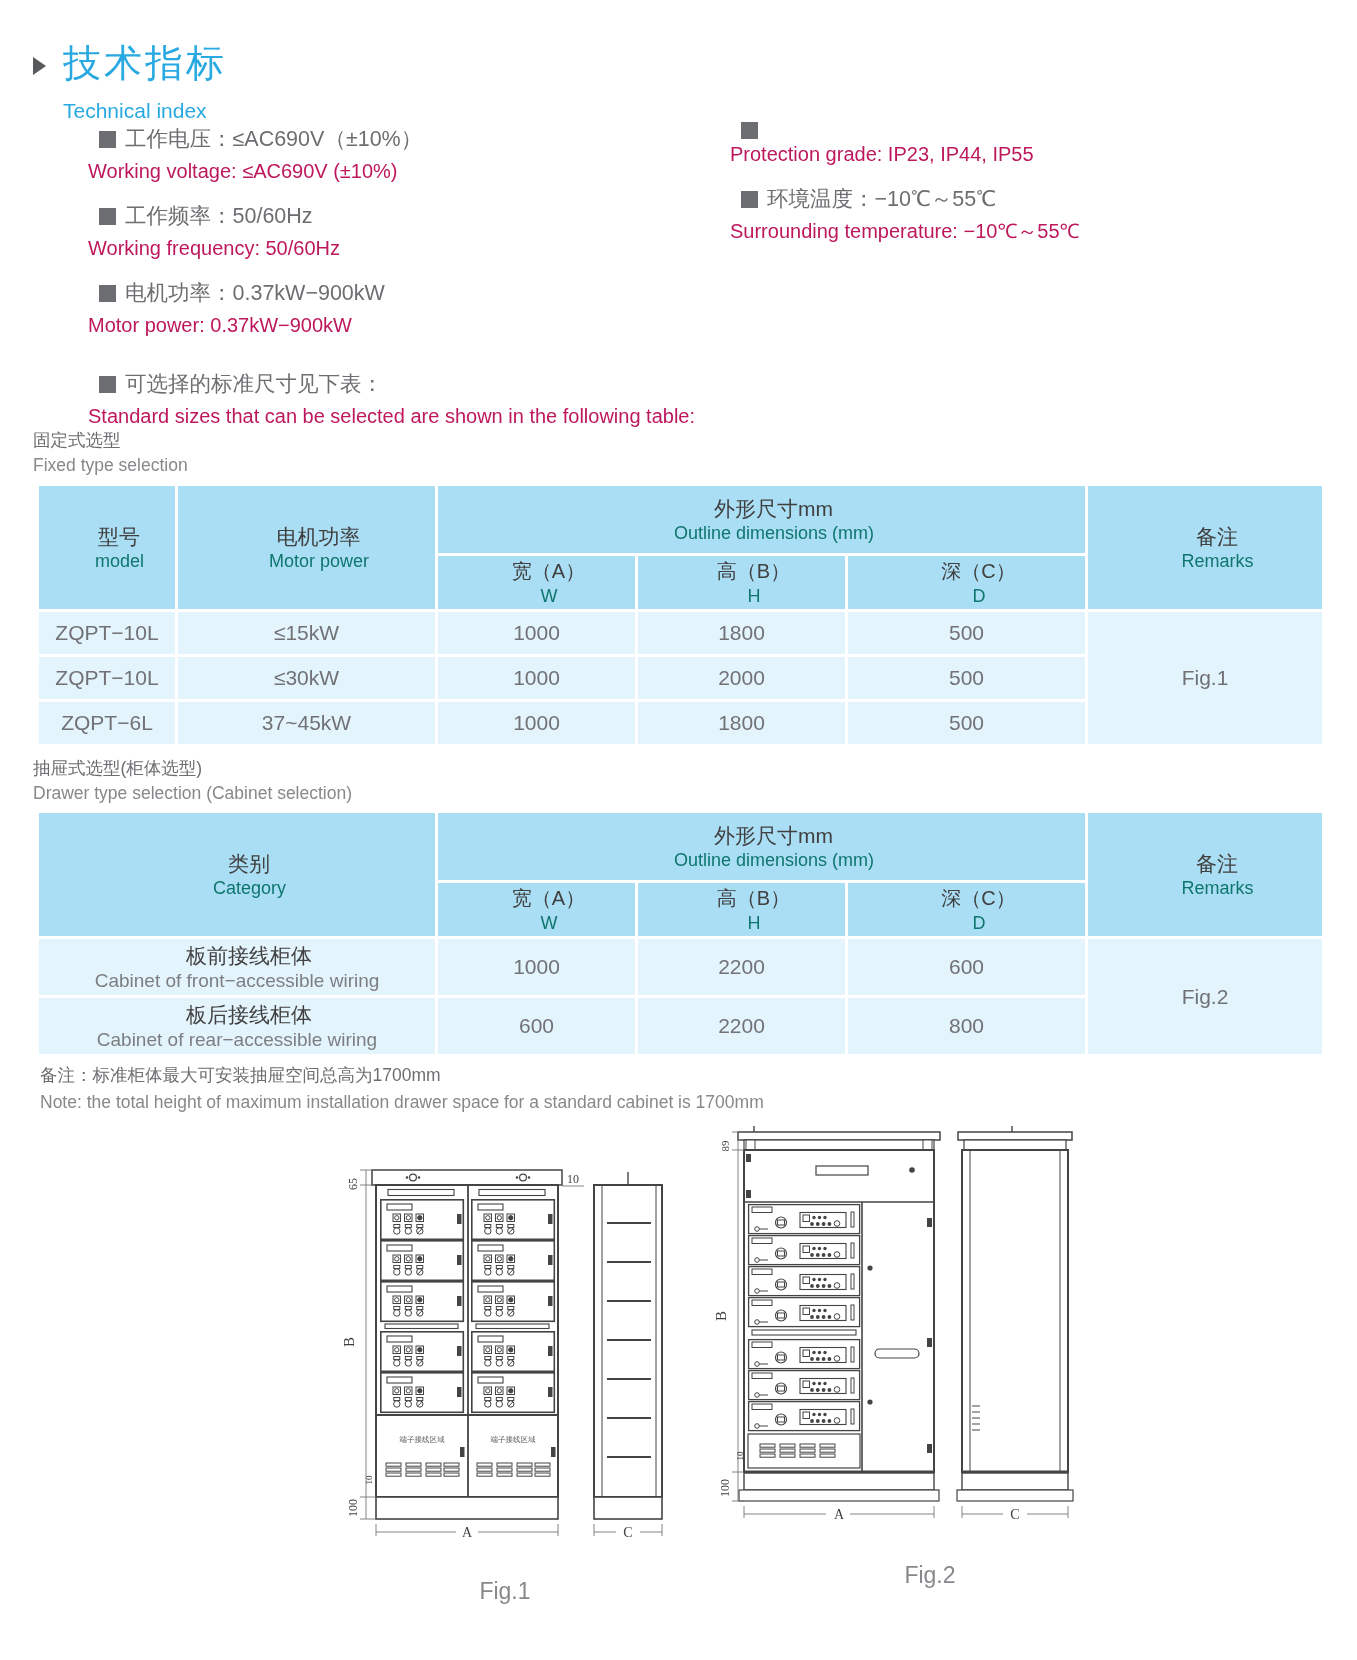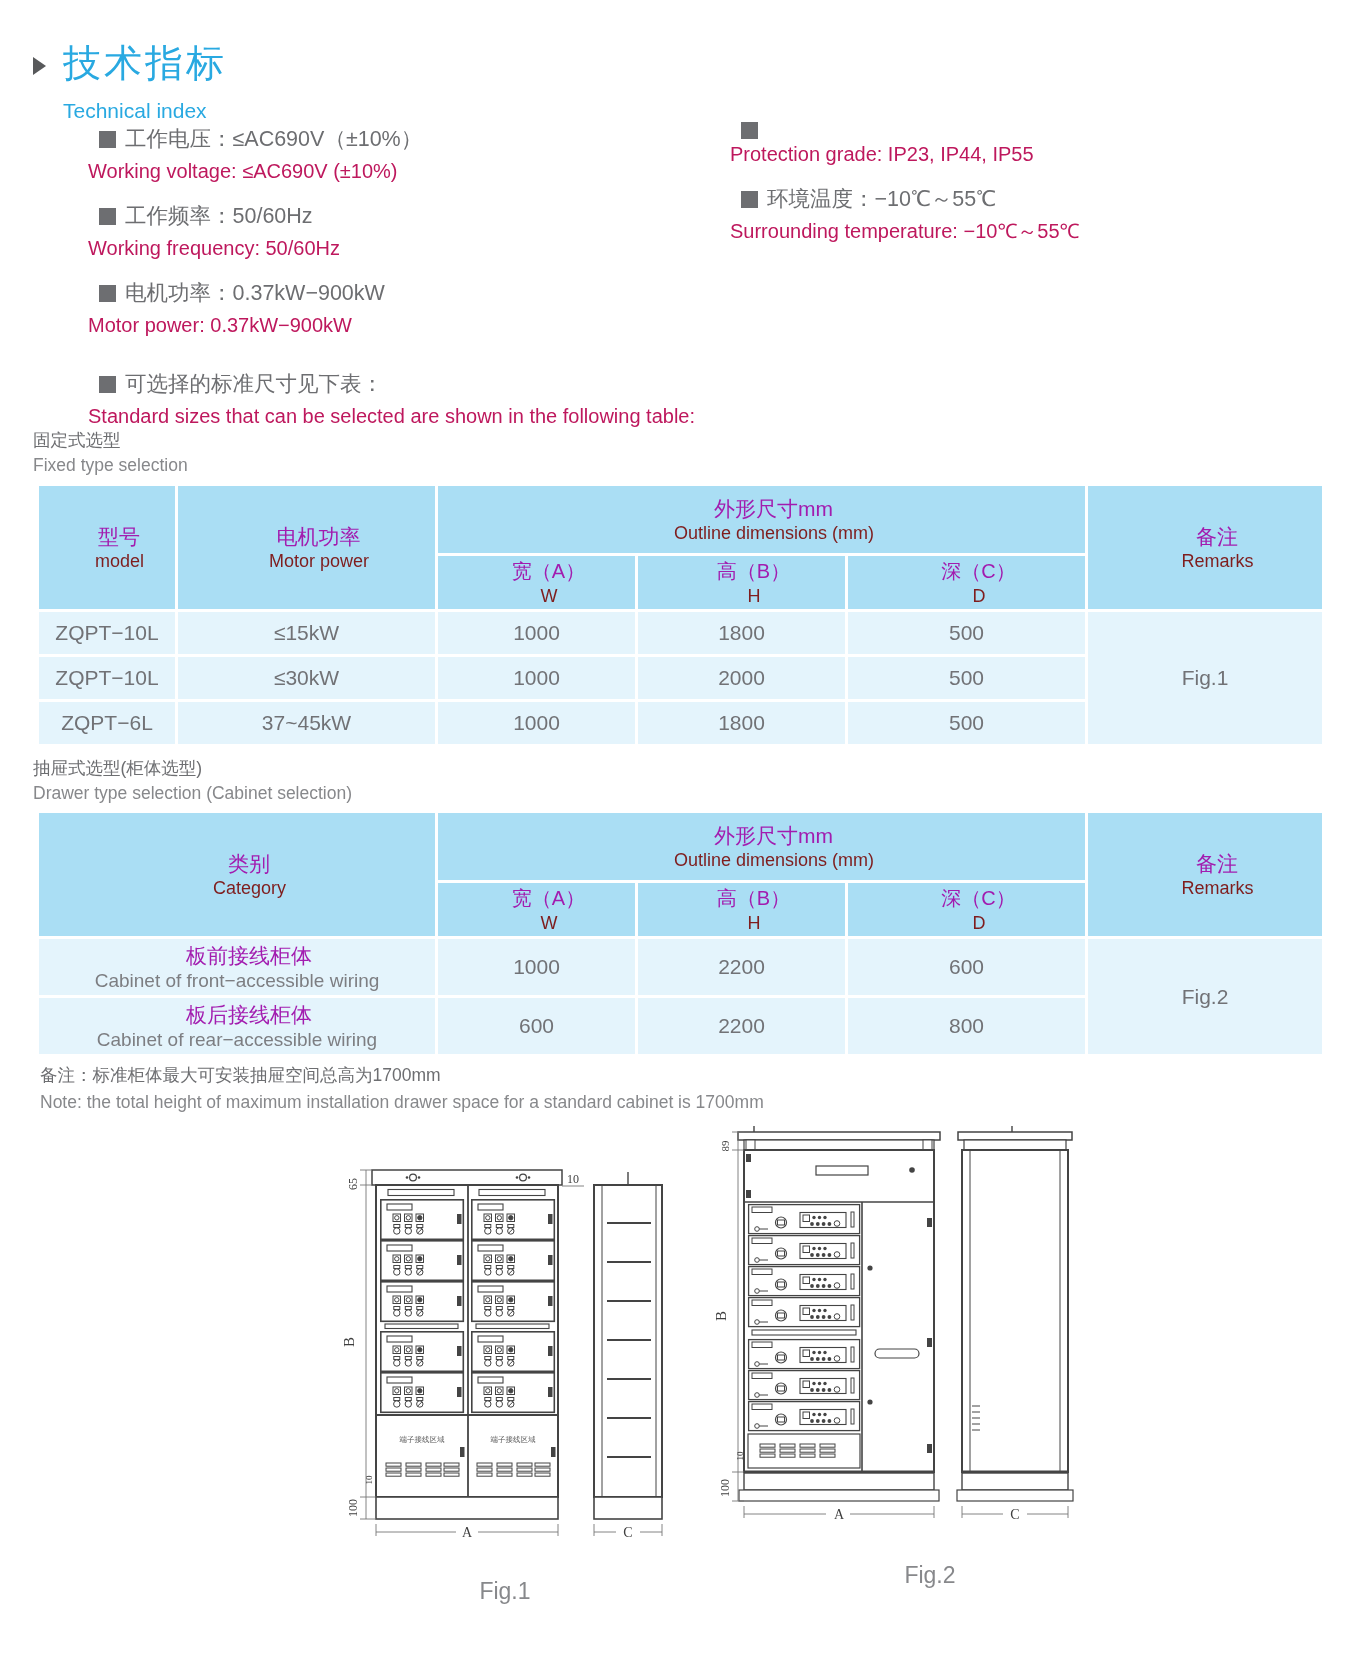--- a/index.html
+++ b/index.html
@@ -31,22 +31,22 @@
   .seclab .zh { font-size:17.5px; color:#6d6e71; line-height:25px; }
   .seclab .en { font-size:17.5px; color:#87888b; line-height:25px; }
   
   table.spec { border-collapse:collapse; table-layout:fixed; position:absolute; left:36px; }
   table.spec td {
     border:3px solid #ffffff; text-align:center; vertical-align:middle;
     color:#6e6f72; overflow:hidden;
   }
   table.spec td.h { background:#aadef4; }
   table.spec td.d { background:#e4f4fc; font-size:21px; color:#717276; }
-  .czh { font-size:21px; color:#a21caf; line-height:27px;margin-left:24px; }
-  .cen { font-size:18px; color:#7f1d1d; line-height:23px;margin-left:25px; }
+  .czh { font-size:21px; color:#404040; line-height:27px;margin-left:24px; }
+  .cen { font-size:18px; color:#0f766e; line-height:23px;margin-left:25px; }
   .cen2 { font-size:19px; color:#7d7e82; line-height:24px; }
   
   .notes { position:absolute; left:40px; top:1062px; }
   .notes .zh { font-size:17.5px; color:#6d6e71; line-height:27px; }
   .notes .en { font-size:17.5px; color:#87888b; line-height:27px; }
   
   .figsvg { position:absolute; }
   .figcap { position:absolute; width:140px; text-align:center; font-size:23px; color:#87888b; }
   svg text.dim { font-family:"Liberation Serif", serif; fill:#3f3f3f; }
   svg text.tiny { font-family:"Liberation Sans", sans-serif; fill:#555; }

